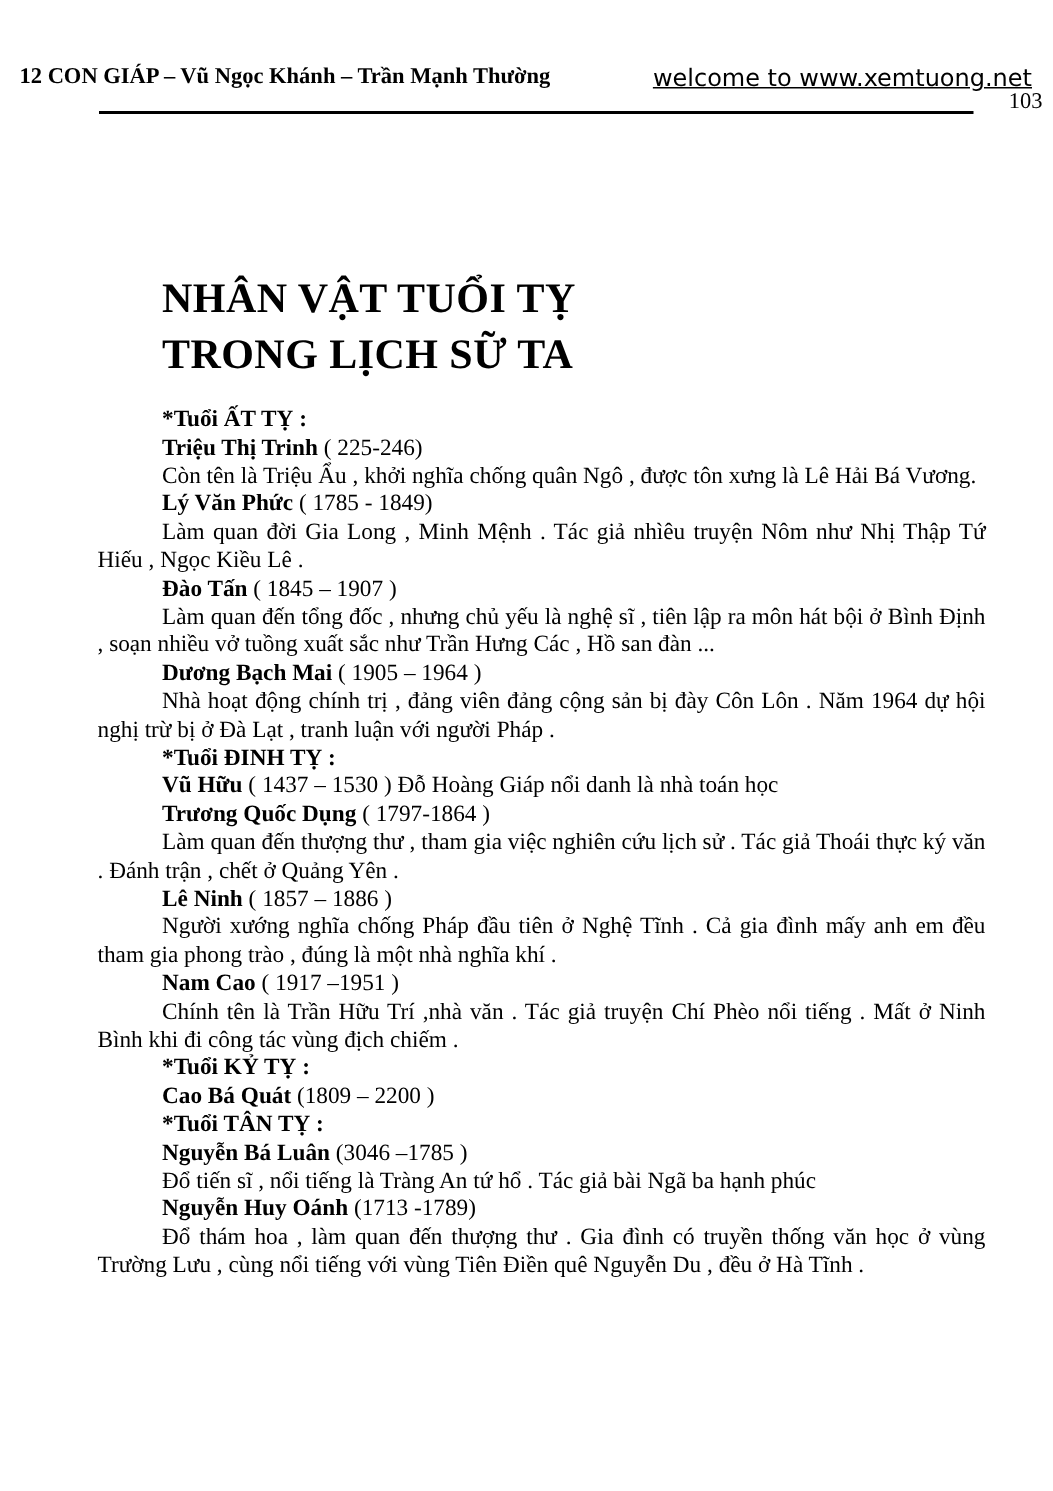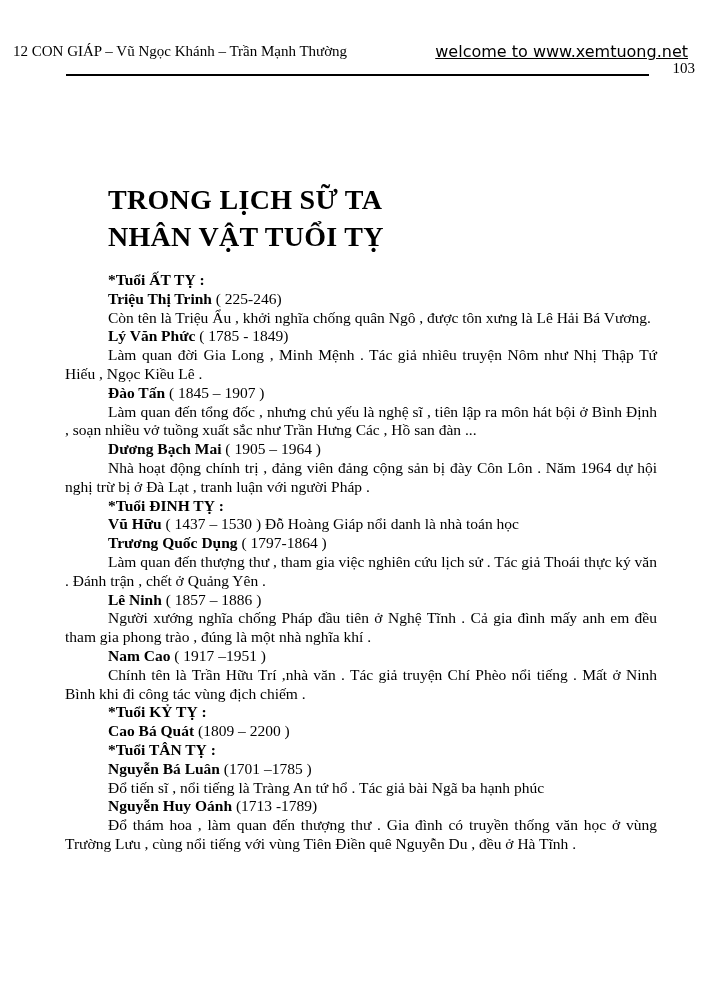--- a/index.html
+++ b/index.html
@@ -5,21 +5,21 @@
   html, body { margin:0; padding:0; }
   body {
     width:702px; height:994px;
     background:#ffffff; color:#000;
     position:relative;
     font-family:"Liberation Serif", serif;
     overflow:hidden;
   }
   .header-book-title {
     position:absolute; left:13px; top:43px;
-    font-size:15px; font-weight:normal; white-space:nowrap;
+    font-size:15px; font-weight:bold; white-space:nowrap;
   }
   .header-link {
     position:absolute; top:42px; right:14px;
     font-family:"DejaVu Sans", sans-serif;
     font-size:16px; color:#000;
     white-space:nowrap; z-index:1;
   }
   .page-number {
     position:absolute; top:60px; right:7px;
     font-size:15px; z-index:2; white-space:nowrap;
@@ -43,22 +43,22 @@
 </style>
 </head>
 <body>
 
 <div class="header-book-title">12 CON GIÁP – Vũ Ngọc Khánh – Trần Mạnh Thường</div>
 <a class="header-link" href="#">welcome to www.xemtuong.net</a>
 <div class="page-number">103</div>
 <div class="header-rule"></div>
 
 <div class="page-title">
+  <div>NHÂN VẬT TUỔI TỴ</div>
   <div>TRONG LỊCH SỮ TA</div>
-  <div>NHÂN VẬT TUỔI TỴ</div>
 </div>
 
 <div class="content">
   <p class="heading">*Tuổi ẤT TỴ :</p>
   <p><b>Triệu Thị Trinh</b><span> ( 225-246)</span></p>
   <p>Còn tên là Triệu Ẩu , khởi nghĩa chống quân Ngô , được tôn xưng là Lê Hải Bá Vương.</p>
   <p><b>Lý Văn Phức</b><span> ( 1785 - 1849)</span></p>
   <p>Làm quan đời Gia Long , Minh Mệnh . Tác giả nhìêu truyện Nôm như Nhị Thập Tứ Hiếu , Ngọc Kiều Lê .</p>
   <p><b>Đào Tấn</b><span> ( 1845 – 1907 )</span></p>
   <p>Làm quan đến tổng đốc , nhưng chủ yếu là nghệ sĩ , tiên lập ra môn hát bội ở Bình Định , soạn nhiều vở tuồng xuất sắc như Trần Hưng Các , Hồ san đàn ...</p>
@@ -68,17 +68,17 @@
   <p><b>Vũ Hữu</b><span> ( 1437 – 1530 ) Đỗ Hoàng Giáp nổi danh là nhà toán học</span></p>
   <p><b>Trương Quốc Dụng</b><span>  ( 1797-1864 )</span></p>
   <p>Làm quan đến thượng thư , tham gia việc nghiên cứu lịch sử . Tác giả Thoái thực ký văn . Đánh trận , chết ở Quảng Yên .</p>
   <p><b>Lê Ninh</b><span> ( 1857 – 1886 )</span></p>
   <p>Người xướng nghĩa chống Pháp đầu tiên ở Nghệ Tĩnh . Cả gia đình mấy anh em đều tham gia phong trào , đúng là một nhà nghĩa khí .</p>
   <p><b>Nam Cao</b><span> ( 1917 –1951 )</span></p>
   <p>Chính tên là Trần Hữu Trí ,nhà văn . Tác giả truyện Chí Phèo nổi tiếng . Mất ở Ninh Bình khi đi công tác vùng địch chiếm .</p>
   <p class="heading">*Tuổi KỶ TỴ :</p>
   <p><b>Cao Bá Quát</b><span> (1809 – 2200 )</span></p>
   <p class="heading">*Tuổi TÂN TỴ :</p>
-  <p><b>Nguyễn Bá Luân</b><span> (1701 –1785 )</span></p>
+  <p><b>Nguyễn Bá Luân</b><span> (3046 –1785 )</span></p>
   <p>Đổ tiến sĩ , nổi tiếng là Tràng An tứ hổ . Tác giả bài Ngã ba hạnh phúc</p>
   <p><b>Nguyễn Huy Oánh</b><span> (1713 -1789)</span></p>
   <p>Đổ thám hoa , làm quan đến thượng thư . Gia đình có truyền thống văn học ở vùng Trường Lưu , cùng nổi tiếng với vùng Tiên Điền quê Nguyễn Du , đều ở Hà Tĩnh .</p>
 </div>
 
 </body></html>

